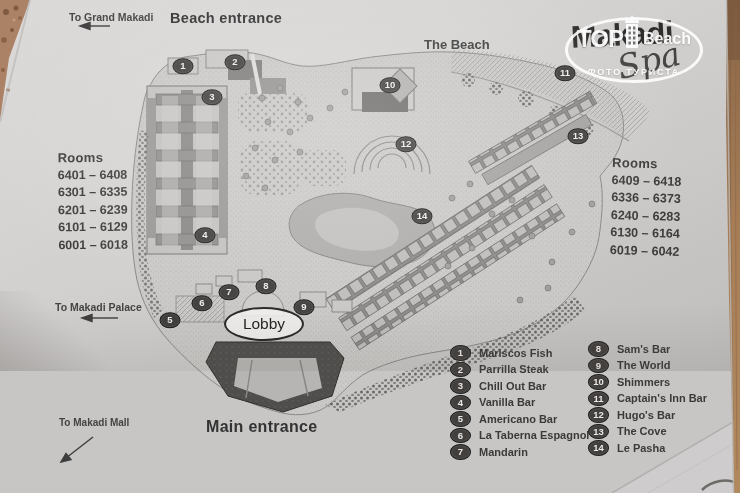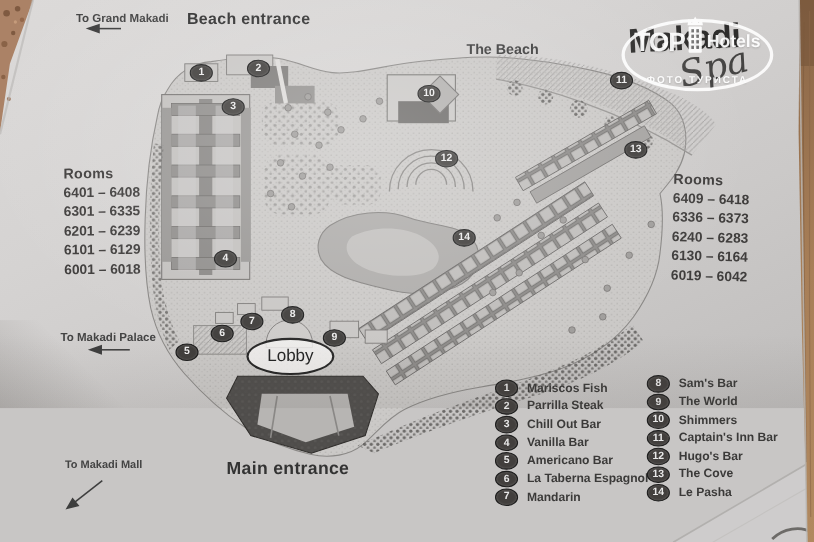--- a/index.html
+++ b/index.html
@@ -380,21 +380,21 @@
               <rect x="11" y="11.5" width="2.4" height="3"></rect>
             <rect x="6.5" y="16.5" width="2.4" height="3"></rect>
               <rect x="11" y="16.5" width="2.4" height="3"></rect>
             <rect x="6.5" y="21.5" width="2.4" height="3"></rect>
               <rect x="11" y="21.5" width="2.4" height="3"></rect>
             <rect x="6.5" y="26.5" width="2.4" height="3"></rect>
               <rect x="11" y="26.5" width="2.4" height="3"></rect>
           </g>
         </svg>
       </span>
-      <span class="wm-hotels">Hotels</span>
+      <span class="wm-hotels">Beach</span>
     </div>
     <div class="wm-tagline">ФОТО ТУРИСТА</div>
   </div>
 
   <svg id="fold-art" class="layer" width="740" height="493" viewBox="0 0 740 493">
     <polygon points="612,493 740,418 740,493" fill="#d4d2d1" opacity=".55"></polygon>
     <line x1="612" y1="493" x2="740" y2="418" stroke="#b2b0ae" stroke-width="1.5"></line>
     <line x1="648" y1="493" x2="740" y2="440" stroke="#c4c2c0" stroke-width="1"></line>
     <path d="M702,490 C712,480 728,478 738,484" stroke="#55534f" stroke-width="2.5" fill="none" opacity=".8"></path>
   </svg>

